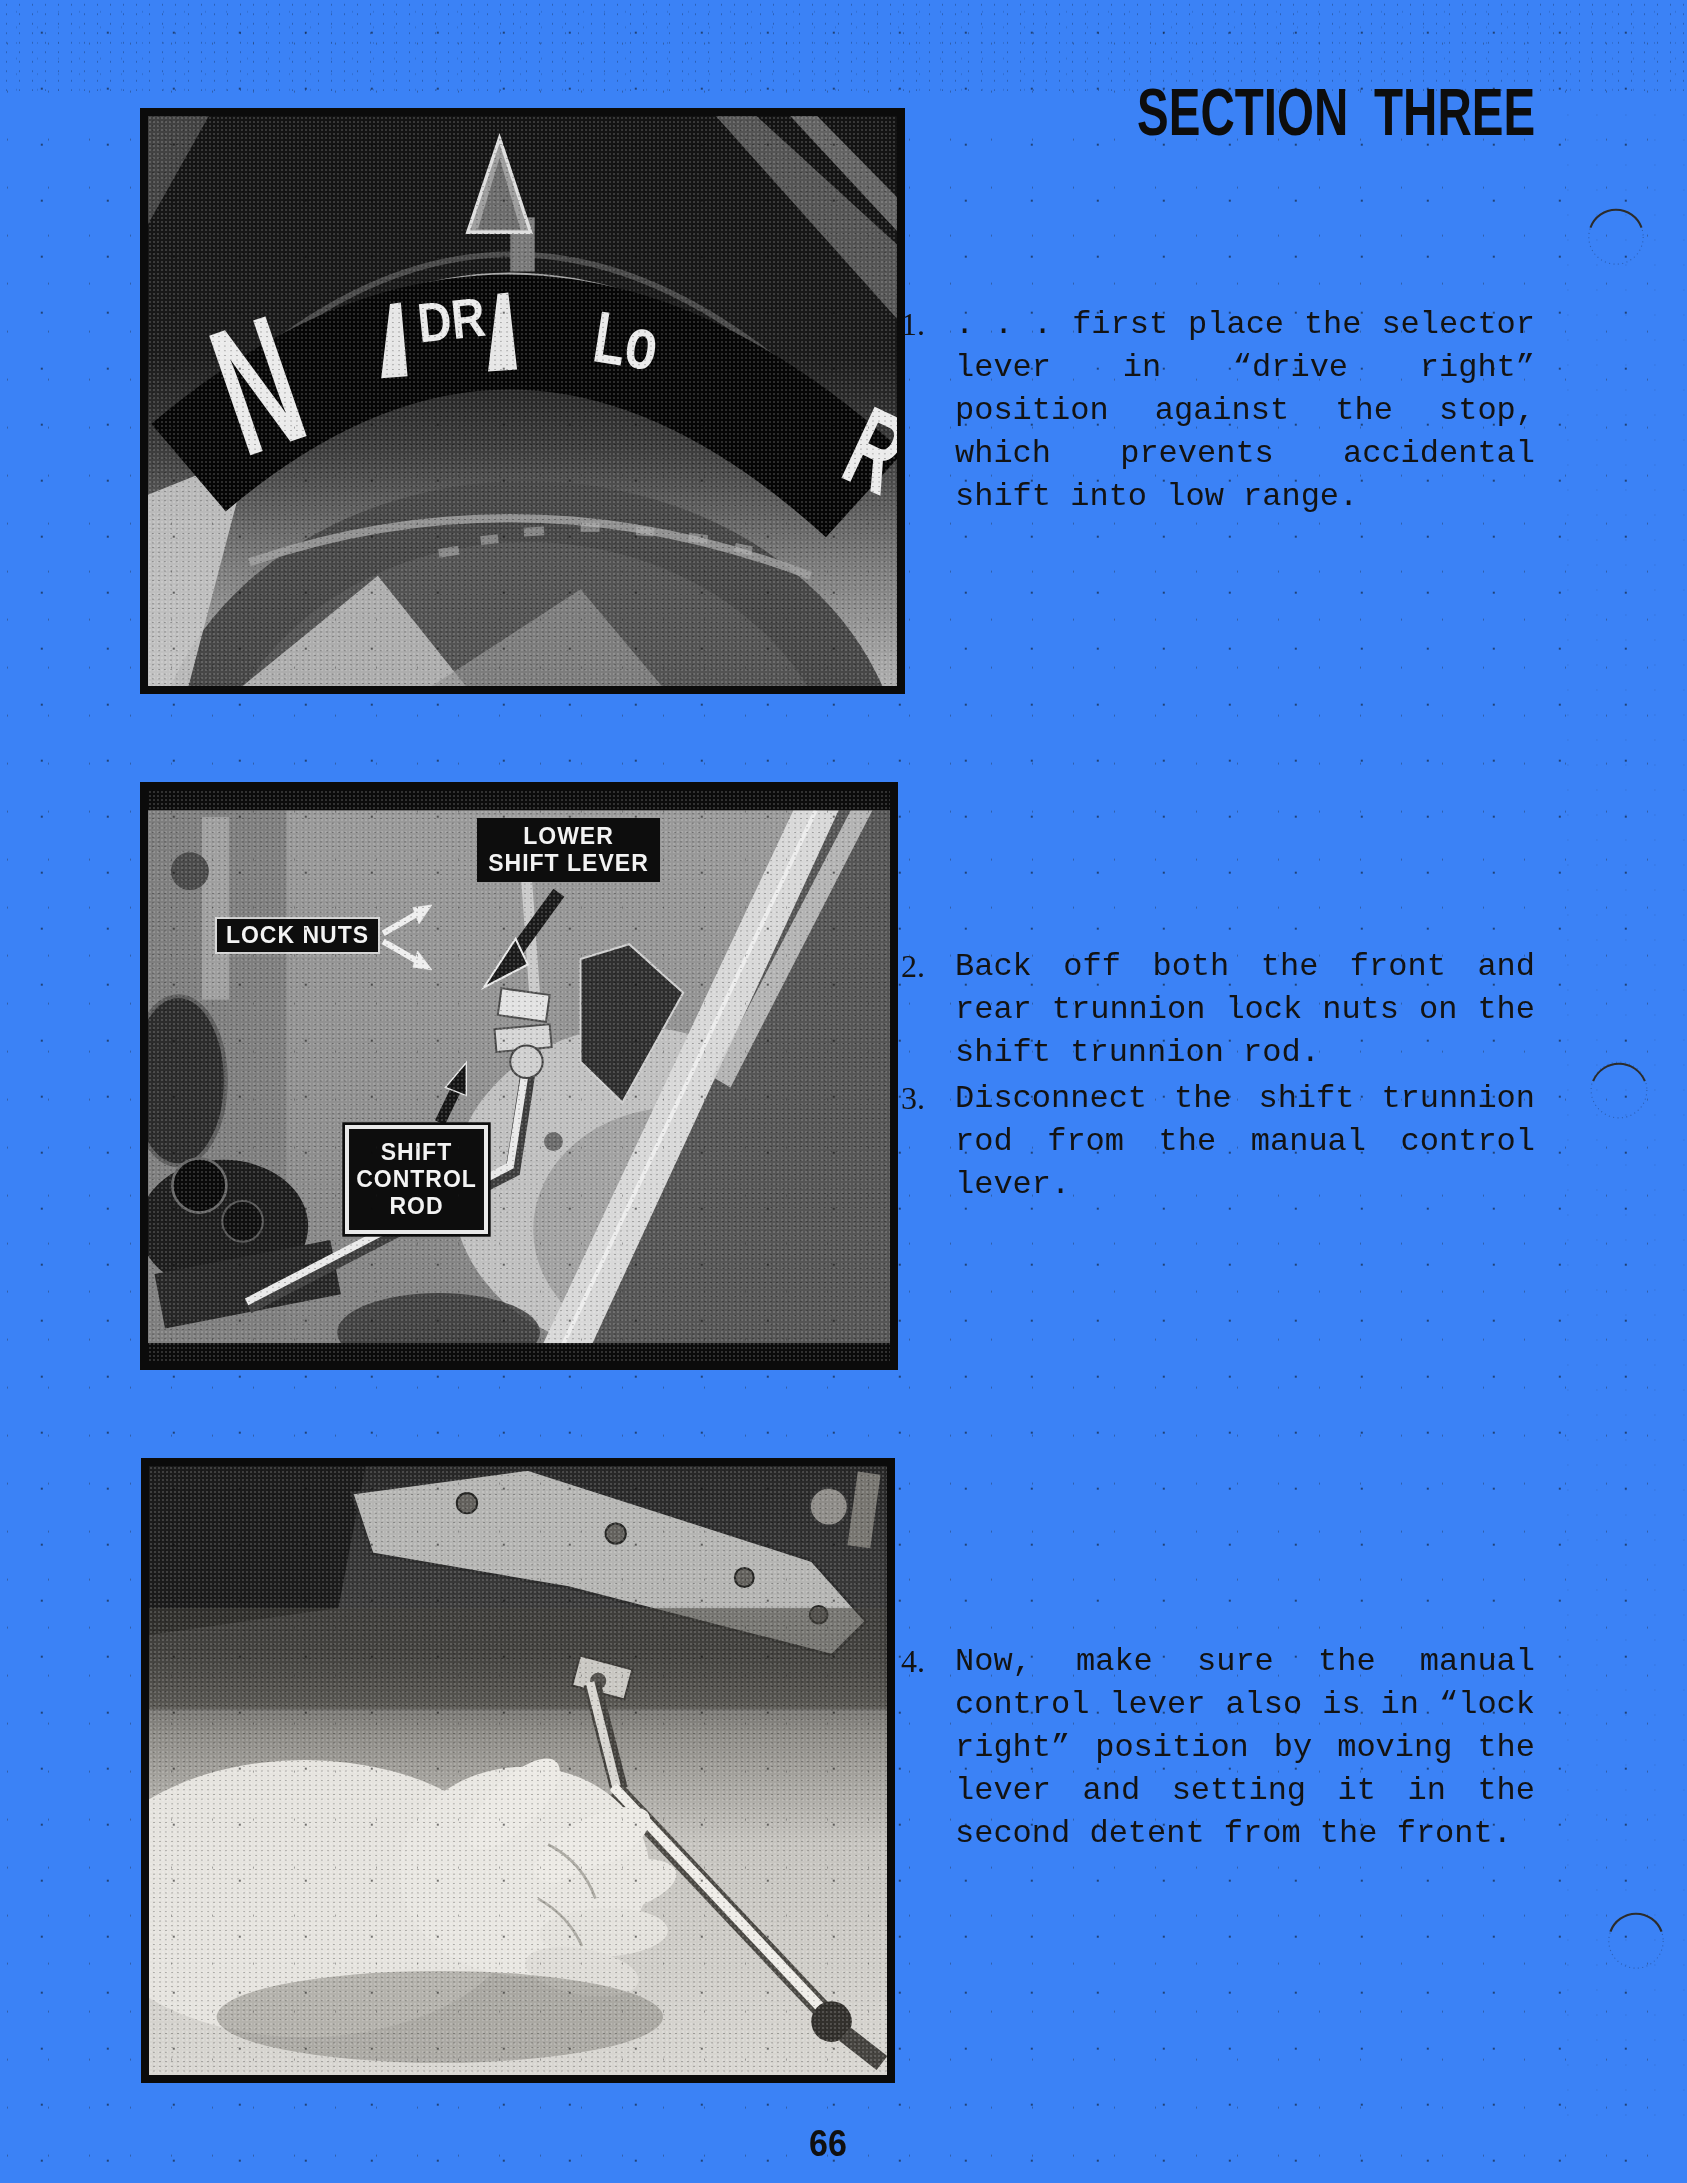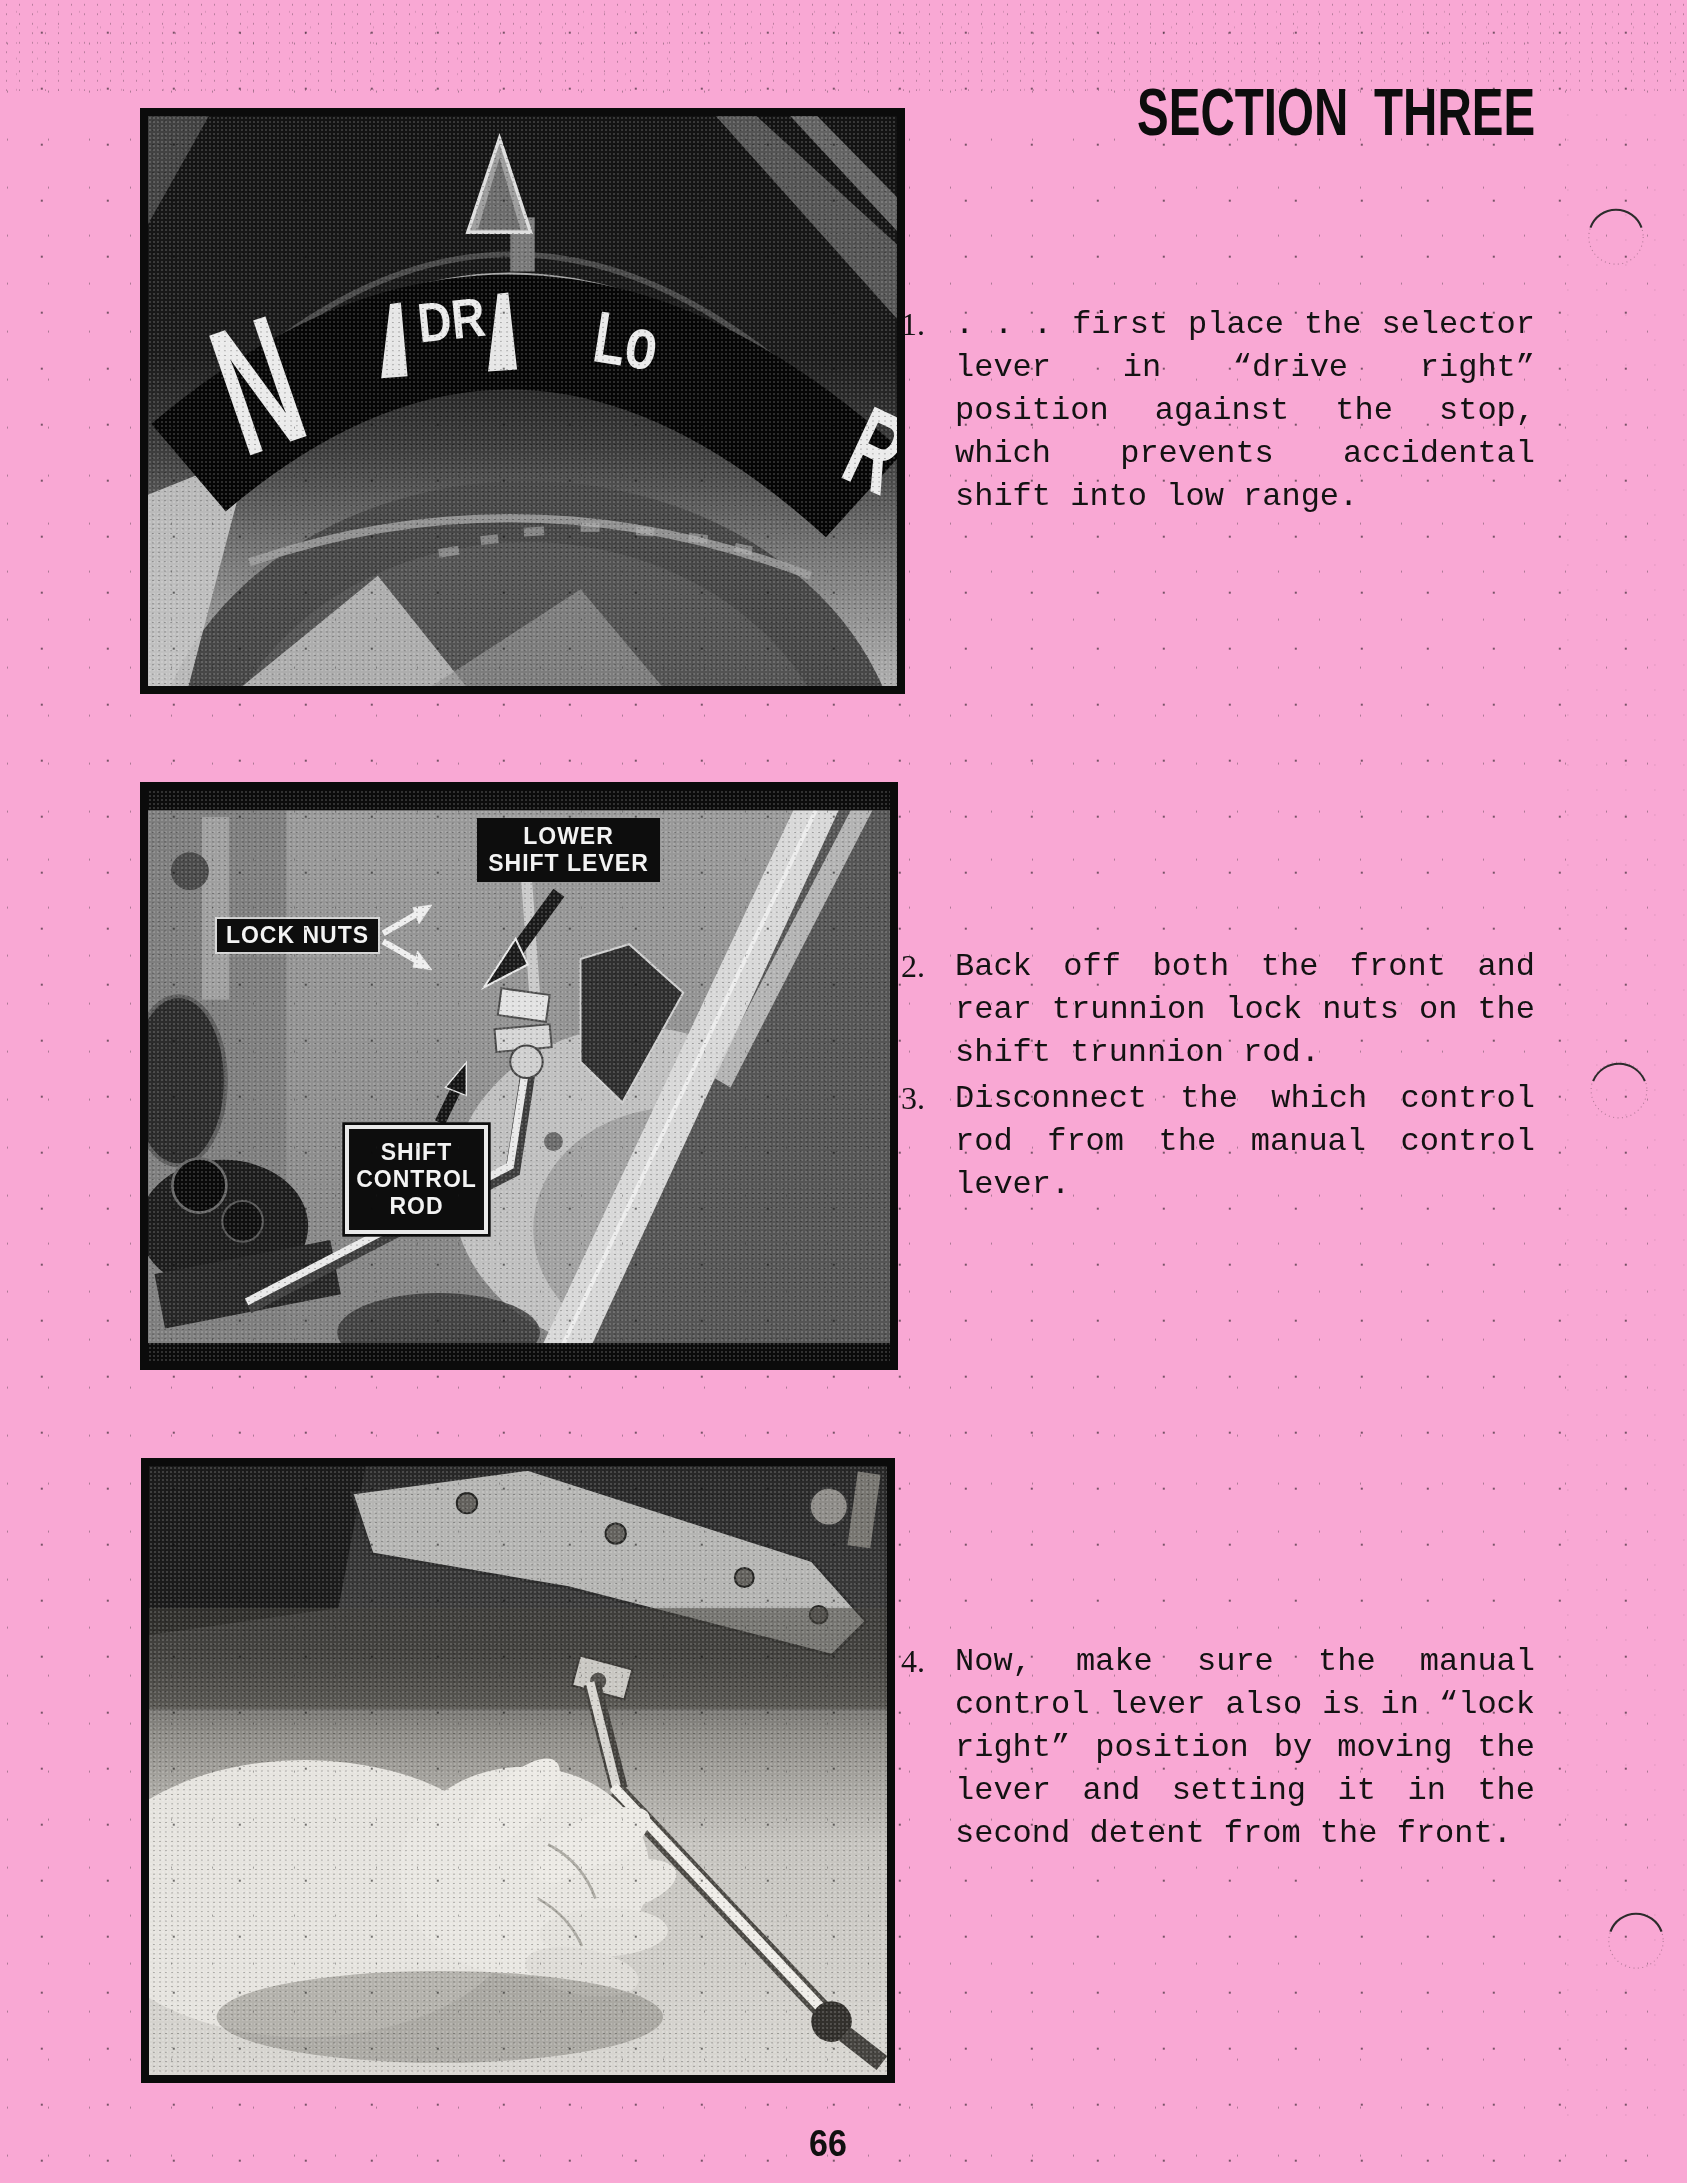--- a/index.html
+++ b/index.html
@@ -1,16 +1,16 @@
 <!DOCTYPE html>
 <html style="font-size:10.8px"><head>
 <meta charset="utf-8">
 <style>
   html,body{margin:0;padding:0;background:#dcdcd8;}
-  .page{position:relative;width:1688px;height:2183px;background:#f9a8d4;overflow:hidden;
+  .page{position:relative;width:1688px;height:2183px;background:#3b82f6;overflow:hidden;
         font-family:"Liberation Serif",serif;color:#141414;}
   
   .page::before{content:"";position:absolute;inset:0;pointer-events:none;z-index:5;
     background-image:
       radial-gradient(circle, rgba(10,10,10,.55) 0.7px, transparent 1px),
       radial-gradient(circle, rgba(30,30,30,.35) 0.7px, transparent 0.9px);
     background-size:66px 56px, 41px 48px;background-position:8.8px 4.7px, 28px 19.6px;}
   .top-noise{position:absolute;left:0;top:0;width:1688px;height:91px;pointer-events:none;z-index:4;
     background-image:
       radial-gradient(circle, rgba(0,0,0,.5) 0.7px, transparent 0.9px),
@@ -245,21 +245,21 @@
     <div class="step s1">
       <span class="num">1.</span>
       <span class="txt">. . . first place the selector lever in “drive right” position against the stop, which prevents accidental shift into low range.</span>
     </div>
     <div class="step s2">
       <span class="num">2.</span>
       <span class="txt">Back off both the front and rear trunnion lock nuts on the shift trunnion rod.</span>
     </div>
     <div class="step s3">
       <span class="num">3.</span>
-      <span class="txt">Disconnect the which control rod from the manual control lever.</span>
+      <span class="txt">Disconnect the shift trunnion rod from the manual control lever.</span>
     </div>
     <div class="step s4">
       <span class="num">4.</span>
       <span class="txt">Now, make sure the manual control lever also is in “lock right” position by moving the lever and setting it in the second detent from the front.</span>
     </div>
   </div>
 
   <div class="page-num">66</div>
 
   <div class="hole hole1">

